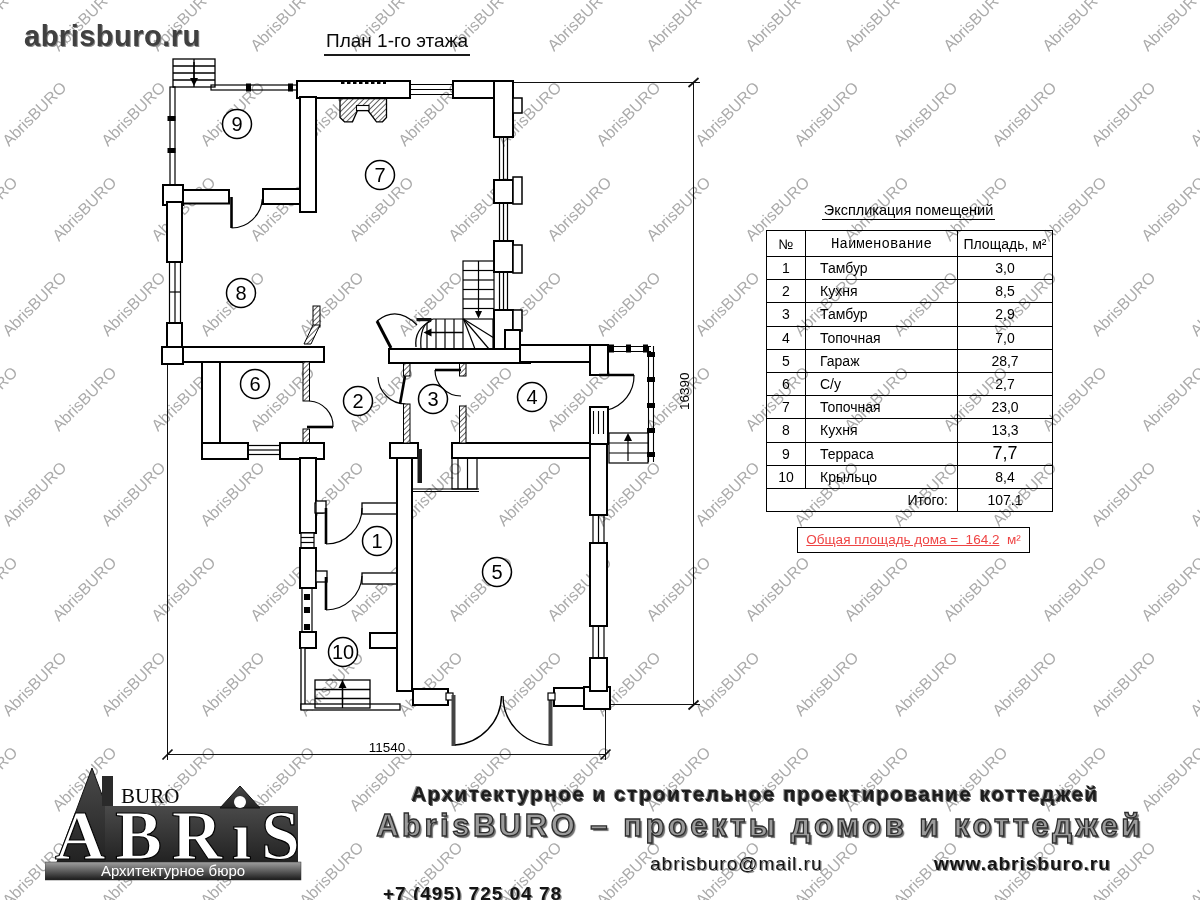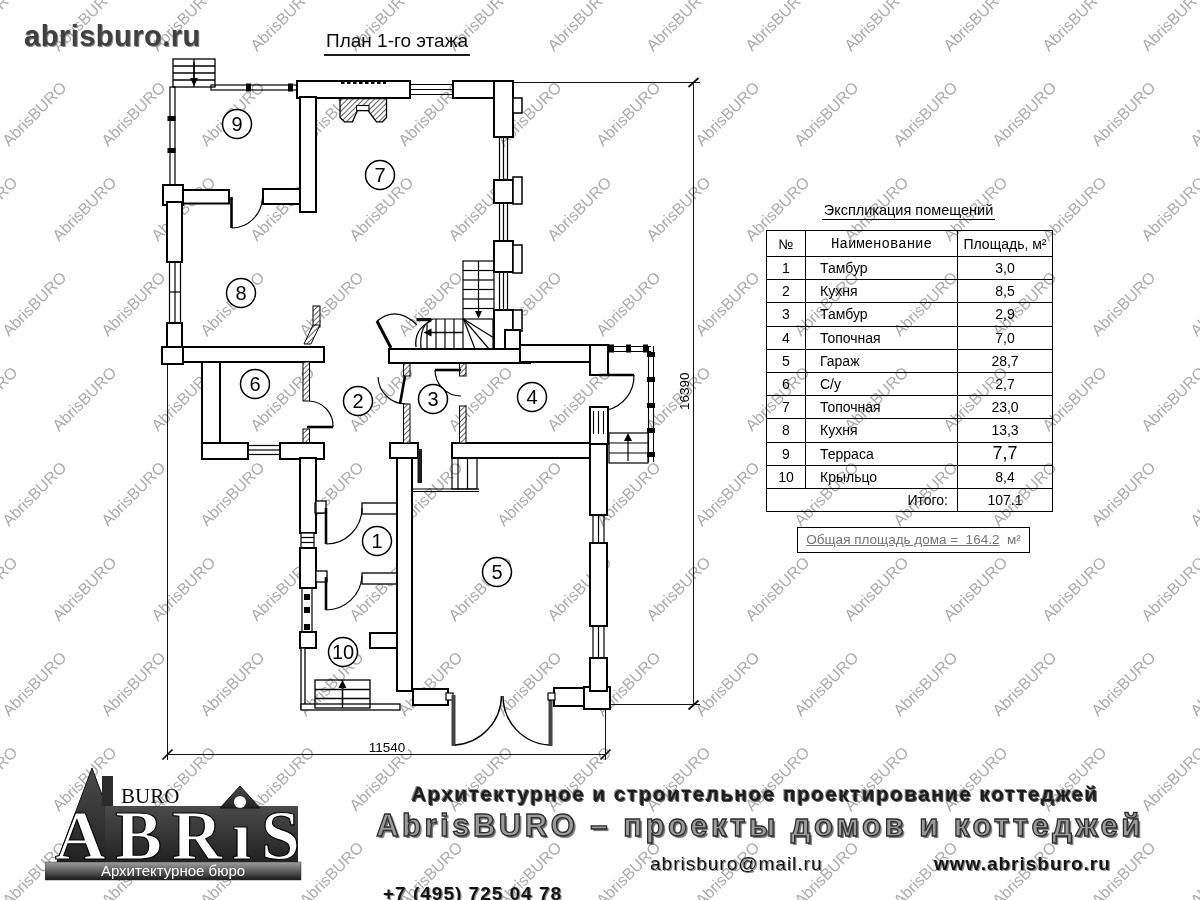--- a/index.html
+++ b/index.html
@@ -602,21 +602,21 @@
           <td class="nm">Крыльцо</td>
           <td class="c">8,4</td>
         </tr>
 <tr>
           <td colspan="2" style="text-align:right;padding-right:9px;">Итого:</td>
           <td class="c">107.1</td>
         </tr>
 </tbody>
     </table>
 
-<div class="abs" style="left:797px;top:527px;width:231px;height:24px;border:1.2px solid #000;font-size:13.5px;color:#737373;text-align:center;line-height:24px;"><u>Общая площадь дома =&nbsp; 164.2</u>&nbsp; м²</div>
+<div class="abs" style="left:797px;top:527px;width:231px;height:24px;border:1.2px solid #000;font-size:13.5px;color:#ef4444;text-align:center;line-height:24px;"><u>Общая площадь дома =&nbsp; 164.2</u>&nbsp; м²</div>
 
 <svg class="abs" style="left:45px;top:762px" width="262" height="122" viewBox="0 0 262 122">
 <defs>
 <linearGradient id="barg" x1="0" y1="0" x2="0" y2="1">
 <stop offset="0" stop-color="#a0a0a0"></stop>
           <stop offset="1" stop-color="#1a1a1a"></stop>
 </linearGradient>
 <linearGradient id="roofg" x1="0" y1="0" x2="0" y2="1">
 <stop offset="0" stop-color="#4a4a4a"></stop>
           <stop offset="1" stop-color="#222"></stop>

